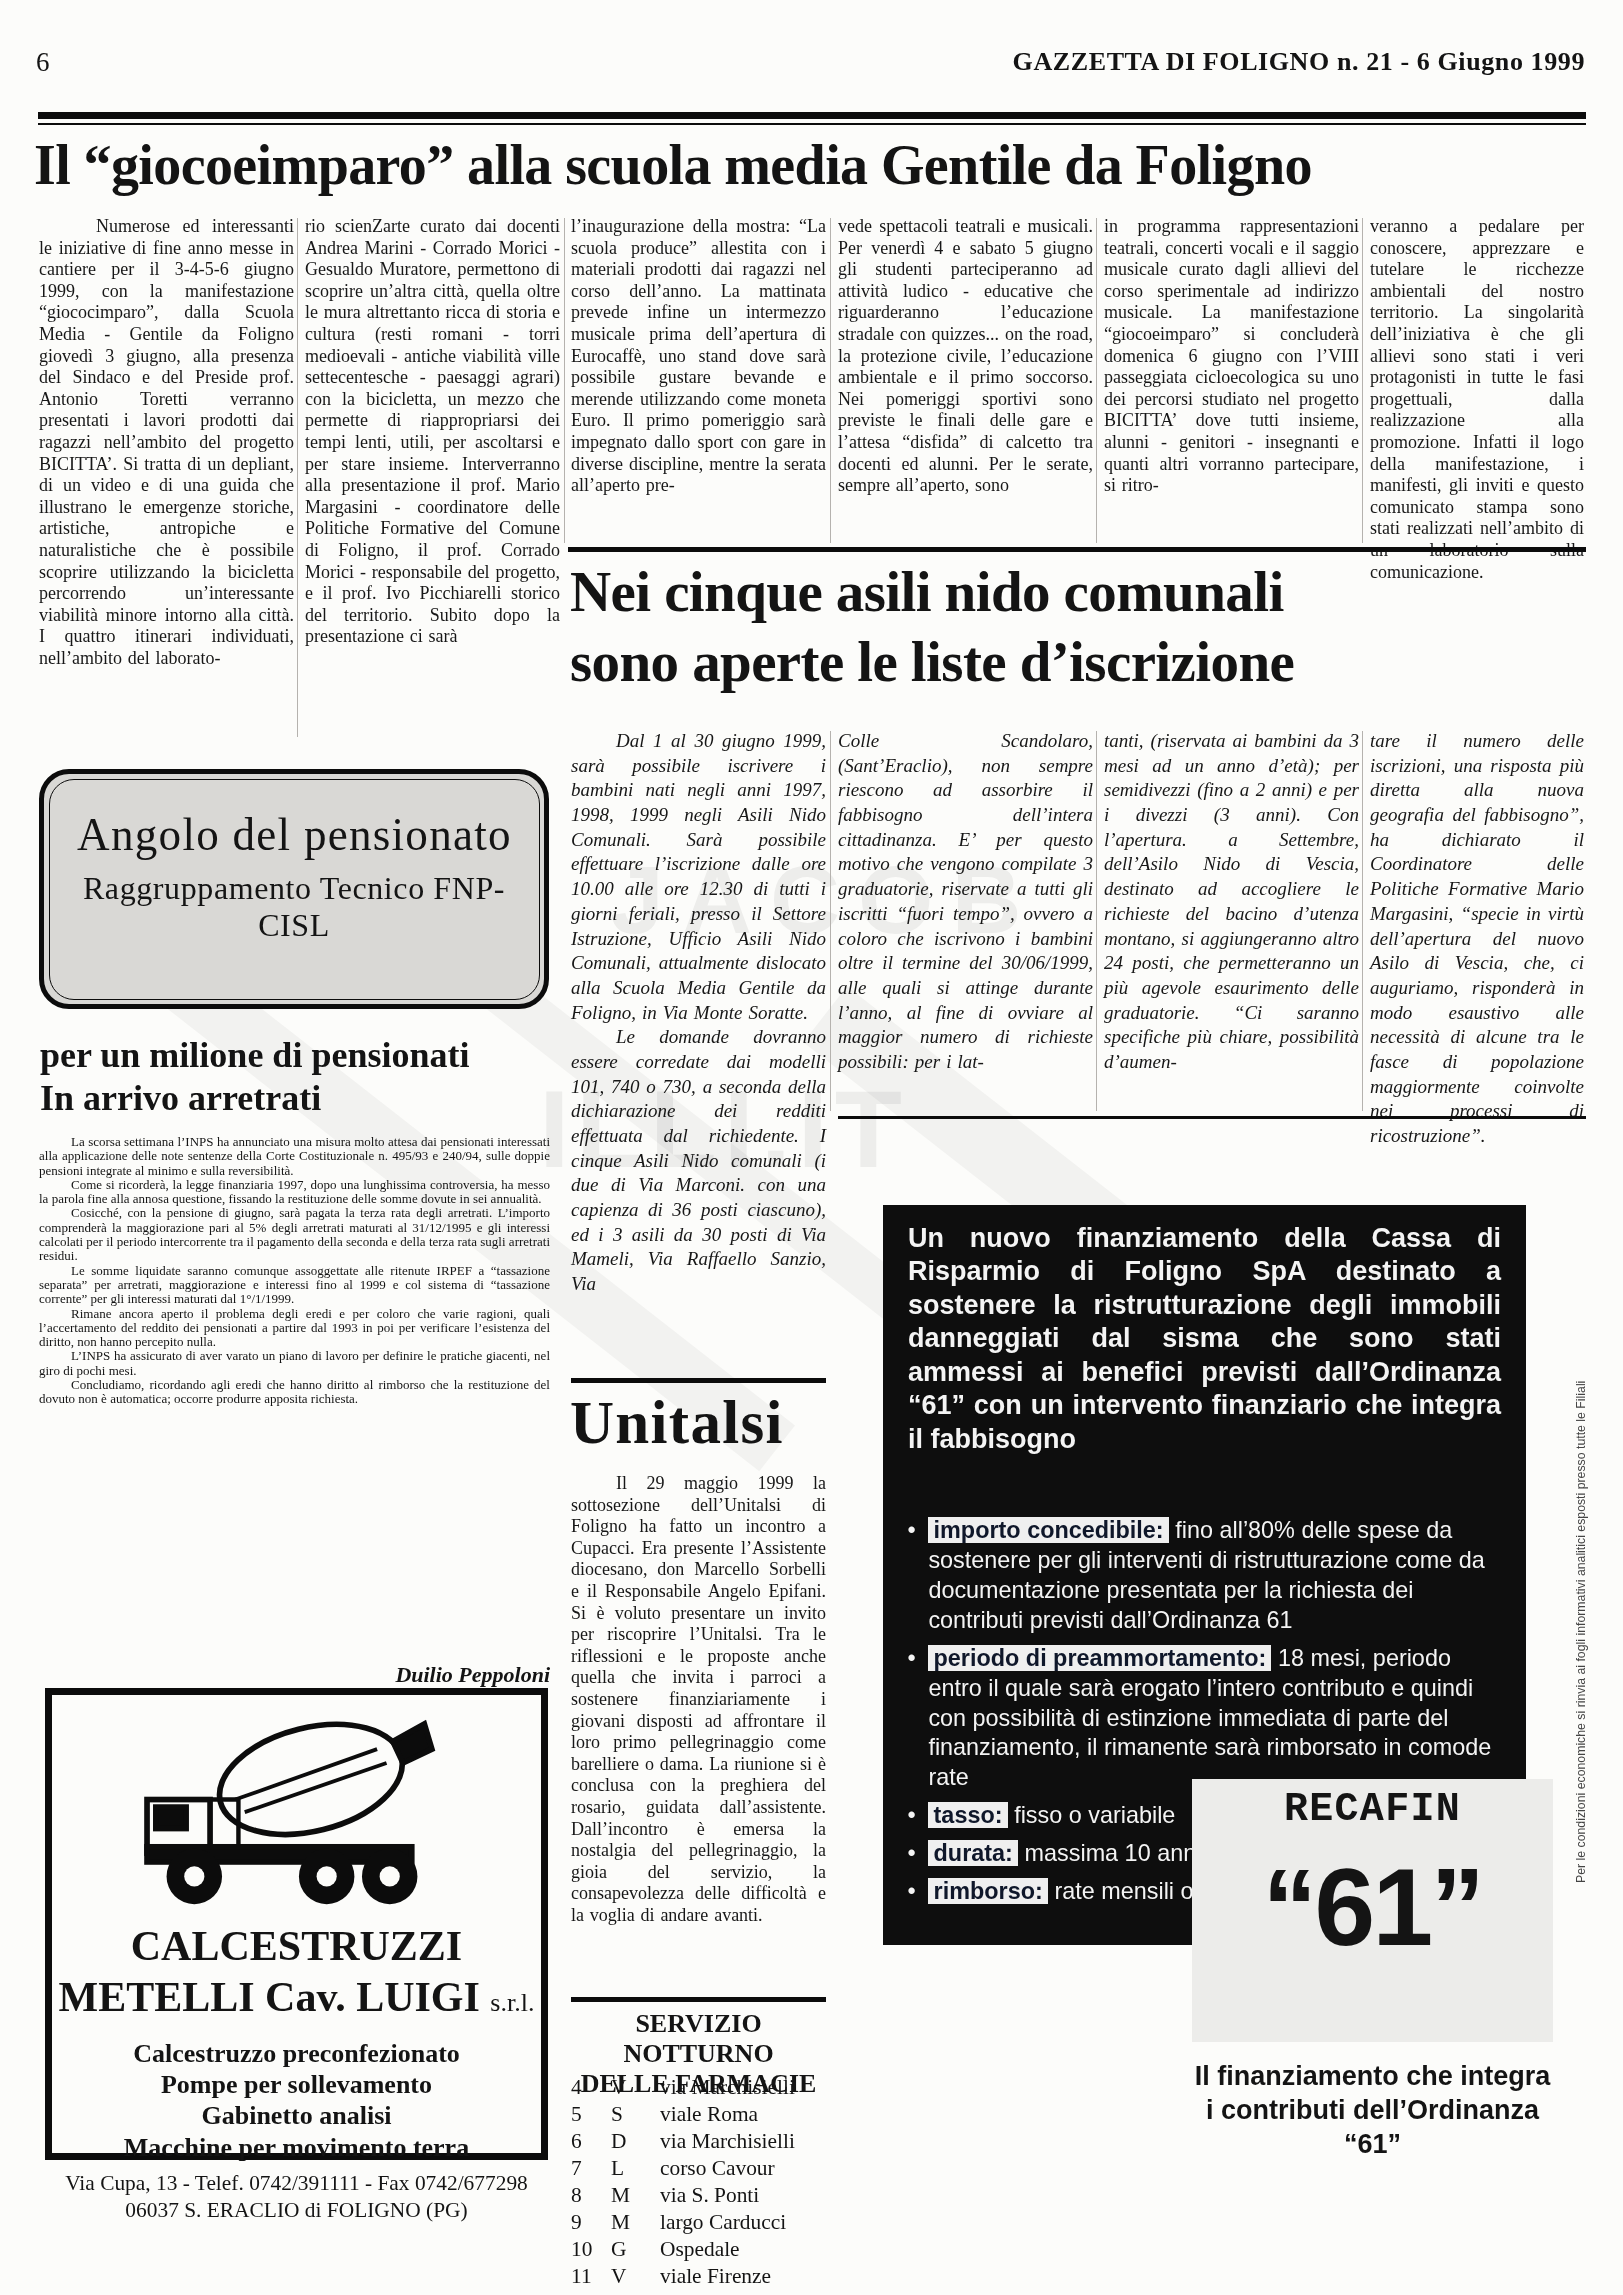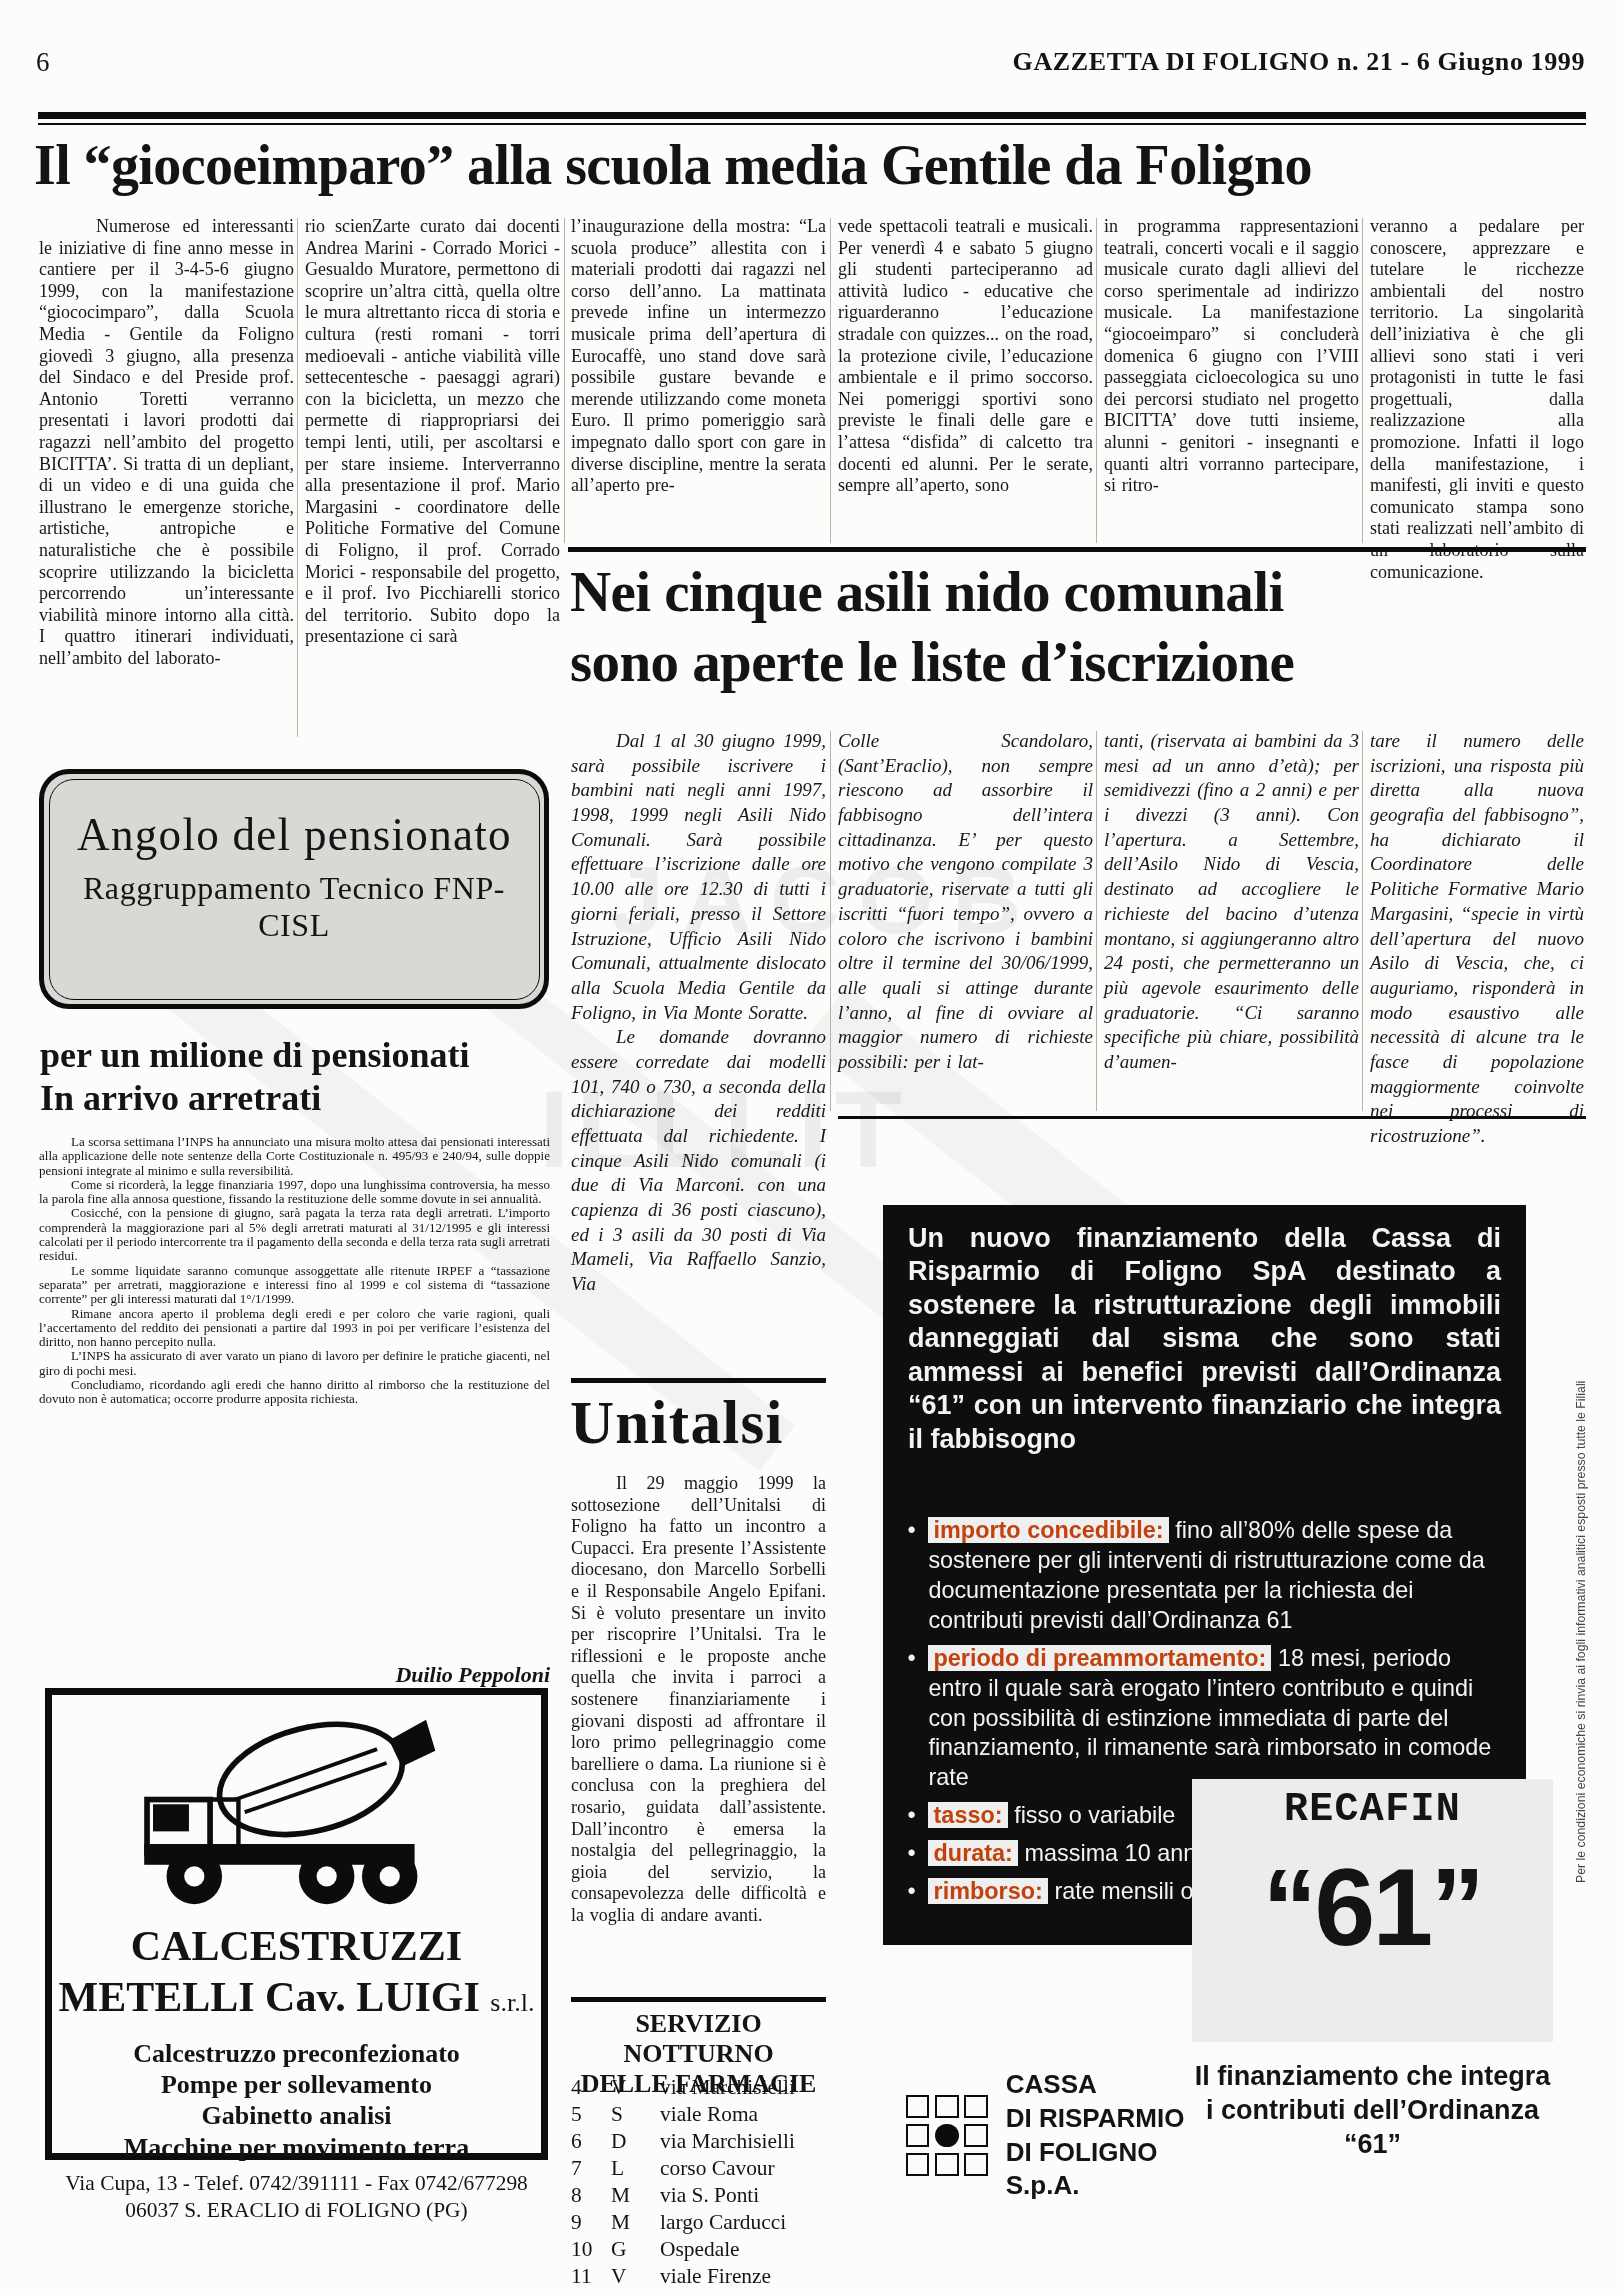--- a/index.html
+++ b/index.html
@@ -74,21 +74,21 @@
   
   .sans{font-family:"Liberation Sans",sans-serif;}
   .ad-top{left:883px;top:1205px;width:643px;height:294px;background:#0e0e0e;
           box-sizing:border-box;padding:17px 25px;color:#f4f4f4;font-size:27px;
           font-weight:bold;line-height:1.24;text-align:justify;}
   .ad-bul{left:883px;top:1498px;width:643px;height:447px;background:#0e0e0e;
           box-sizing:border-box;padding:18px 22px;color:#f4f4f4;font-size:23.4px;
           line-height:1.28;}
   .bul{margin-bottom:7.8px;padding-left:23.4px;position:relative;}
   .bul:before{content:"•";position:absolute;left:2.6px;top:0;color:#f4f4f4;}
-  .bul b{background:#efefef;color:#c2410c;padding:0 5.2px;font-weight:bold;}
+  .bul b{background:#efefef;color:#0f172a;padding:0 5.2px;font-weight:bold;}
   .recafin{left:1192px;top:1779px;width:361px;height:263px;background:#ececea;
            text-align:center;z-index:5;}
   .rec-name{margin-top:8px;font-size:40px;font-weight:bold;letter-spacing:1.3px;font-family:Liberation Mono, monospace;}
   .rec-num{margin-top:11.7px;font-size:109px;font-weight:bold;letter-spacing:-2.6px;}
   .tagline{left:1192px;top:2060px;width:361px;text-align:center;font-size:27px;
            font-weight:bold;line-height:1.25;}
   .logo{left:906px;top:2068px;width:279px;display:flex;align-items:center;}
   .grid{display:grid;grid-template-columns:repeat(3,23.4px);grid-gap:5.8px;margin-right:18px;}
   .sq{width:23.4px;height:23.4px;border:2.6px solid #0c0c0c;box-sizing:border-box;}
   .dot{width:23.4px;height:23.4px;border-radius:50%;background:#0c0c0c;}
@@ -273,34 +273,16 @@
     </div>
     <div class="bul">
       <b>rimborso:</b><span> rate mensili o semestrali</span>
     </div>
   </div>
   <div class="abs recafin sans">
     <div class="rec-name">RECAFIN</div>
     <div class="rec-num">“61”</div>
   </div>
   <div class="abs tagline sans">Il finanziamento che integra i contributi dell’Ordinanza “61”</div>
-  <div class="abs logo">
-    <div class="grid">
-      <div class="sq"></div>
-      <div class="sq"></div>
-      <div class="sq"></div>
-      <div class="sq"></div>
-      <div class="dot"></div>
-      <div class="sq"></div>
-      <div class="sq"></div>
-      <div class="sq"></div>
-      <div class="sq"></div>
-    </div>
-    <div class="bank-name sans">
-      <div>CASSA</div>
-      <div>DI RISPARMIO</div>
-      <div>DI FOLIGNO S.p.A.</div>
-    </div>
-  </div>
   <div class="abs sidenote sans">Per le condizioni economiche si rinvia ai fogli informativi analitici esposti presso tutte le Filiali</div>
 
 </div>
 
 
 </body></html>

